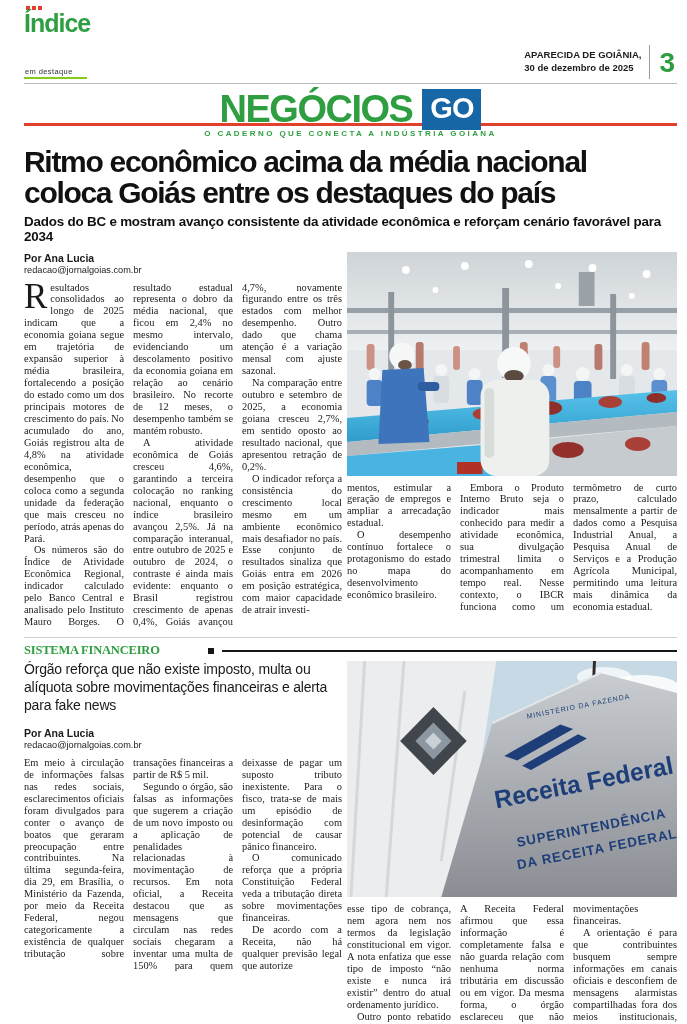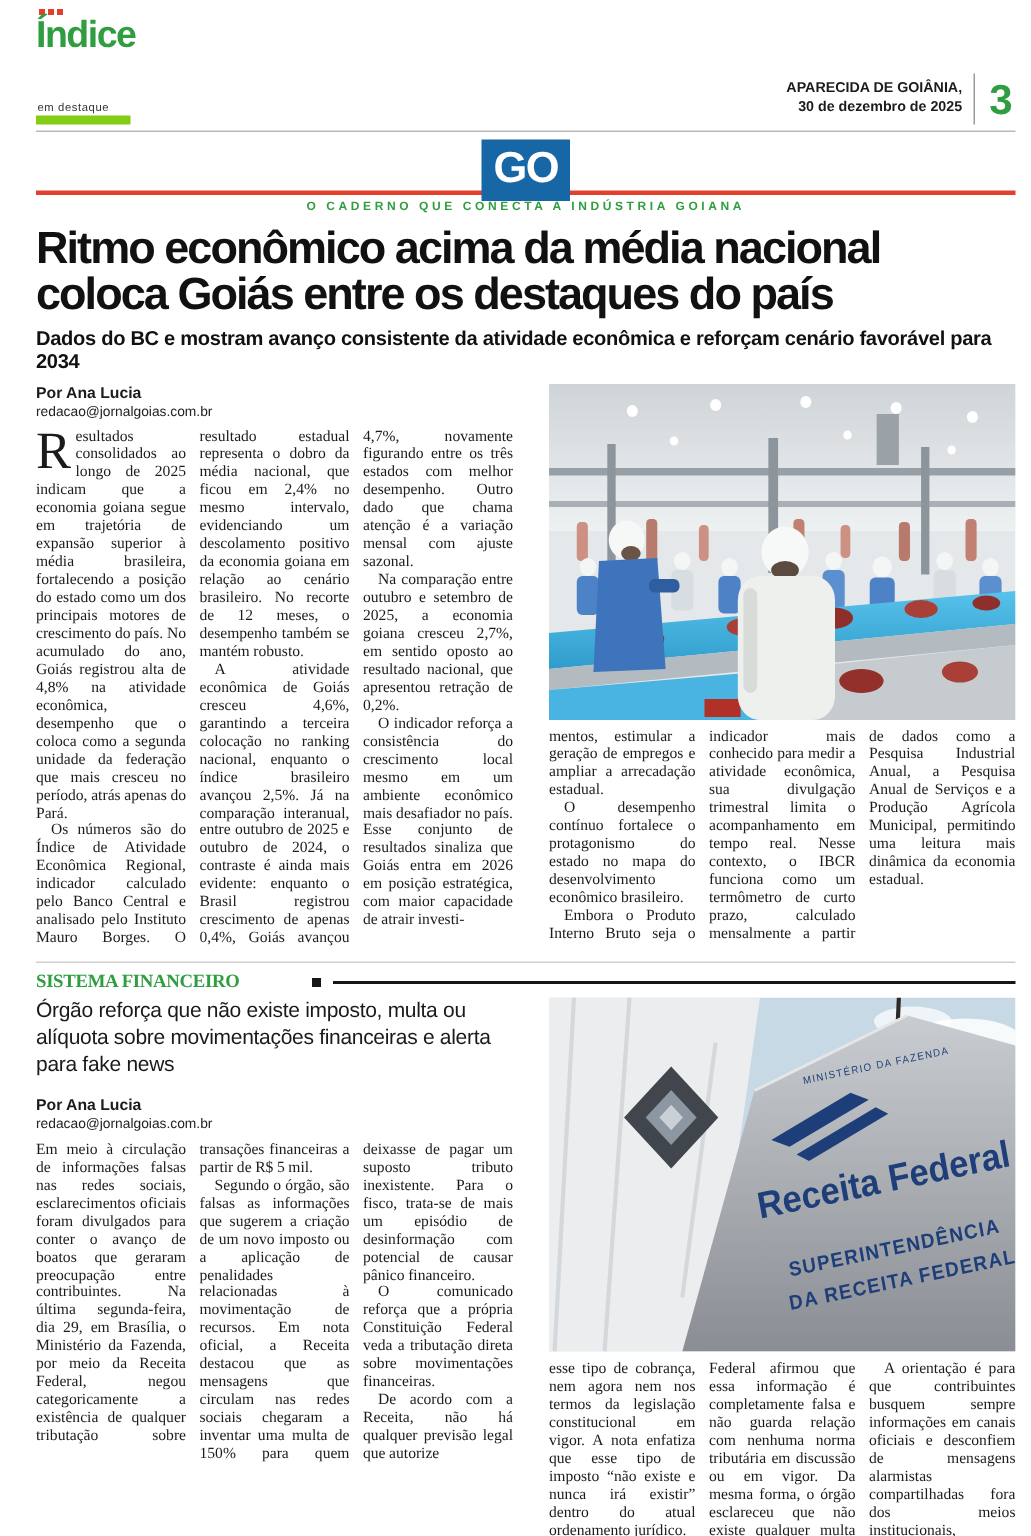--- a/index.html
+++ b/index.html
@@ -15,23 +15,23 @@
 
   
   .masthead{display:flex;justify-content:space-between;align-items:flex-end;
     border-bottom:1px solid #b9b9b9;padding-bottom:4px;}
   .logo{line-height:1;}
   .logo-dots{display:flex;gap:2px;margin:0 0 1px 2px;}
   .logo-dots span{width:4px;height:4px;background:var(--red);display:inline-block;}
   .logo-title{font-family:"Liberation Sans",sans-serif;font-weight:700;font-size:25px;
     letter-spacing:-1px;color:var(--green);}
   .logo-sub{font-family:"Liberation Sans",sans-serif;font-size:7.5px;color:#333;
-    letter-spacing:.4px;border-bottom:6px solid #84cc16;display:inline-block;padding:1px 14px 1px 1px;margin-top:31px;}
+    letter-spacing:.4px;border-bottom:2px solid #84cc16;display:inline-block;padding:1px 14px 1px 1px;margin-top:31px;}
   .mast-right{display:flex;align-items:center;}
-  .dateline{text-align:right;font-family:"Liberation Sans",sans-serif;font-weight:700;
+  .dateline{text-align:left;font-family:"Liberation Sans",sans-serif;font-weight:700;
     font-size:9.5px;line-height:1.3;padding-right:8px;}
   .page-num{border-left:1px solid #9b9b9b;padding:2px 2px 0 9px;
     font-family:"Liberation Sans",sans-serif;font-weight:700;font-size:28px;color:var(--green);}
 
   
   .banner{margin-top:5px;text-align:center;}
   .banner-row{display:flex;justify-content:center;align-items:center;gap:10px;
     position:relative;z-index:2;}
   .banner-title{font-family:"Liberation Sans",sans-serif;font-weight:700;font-size:38px;
     letter-spacing:-1.5px;color:var(--green);line-height:1;}
@@ -49,21 +49,21 @@
   .byline{margin:0 0 7px;}
   .byline-name{font-family:"Liberation Sans",sans-serif;font-weight:700;font-size:10.5px;display:block;}
   .byline-email{font-family:"Liberation Sans",sans-serif;font-size:9.2px;color:#222;display:block;margin-top:1px;}
 
   .cols{column-count:3;column-gap:9px;font-size:10.4px;line-height:1.15;text-align:justify;
     hyphens:auto;-webkit-hyphens:auto;word-spacing:-0.2px;}
   .cols p{margin:0;text-indent:10px;}
   .cols p.first{text-indent:0;}
   .dropcap{float:left;font-size:35px;line-height:28px;padding:1px 3px 0 0;font-weight:400;}
 
-  .art-row{display:grid;grid-template-columns:318px 1fr;column-gap:24px;margin-top:2px;}
+  .art-row{display:grid;grid-template-columns:318px 1fr;column-gap:5px;margin-top:2px;}
   .photo{width:100%;display:block;}
   .photo svg{width:100%;display:block;}
   .colsB{margin-top:6px;}
 
   .story-sep{border:none;border-top:1px solid #cfcfcf;margin:9px 0 5px;}
 
   
   .kicker-row{display:flex;align-items:center;gap:8px;margin:0 0 3px;}
   .kicker{color:var(--green);font-family:Liberation Serif, serif;font-weight:700;
     font-size:12.5px;letter-spacing:-.2px;white-space:nowrap;}
@@ -93,20 +93,21 @@
       <div class="dateline">
         <div>APARECIDA DE GOIÂNIA,</div>
         <div>30 de dezembro de 2025</div>
       </div>
       <div class="page-num">3</div>
     </div>
   </header>
 
   <section class="banner">
     <div class="banner-row">
+      <span class="banner-title">NEGÓCIOS</span>
       <span class="banner-badge">GO</span>
     </div>
     <div class="red-rule"></div>
     <div class="tagline">O CADERNO QUE CONECTA A INDÚSTRIA GOIANA</div>
   </section>
 
   <article>
     <h1 class="headline">Ritmo econômico acima da média nacional coloca Goiás entre os destaques do país</h1>
     <p class="deck1">Dados do BC e mostram avanço consistente da atividade econômica e reforçam cenário favorável para 2034</p>
 

